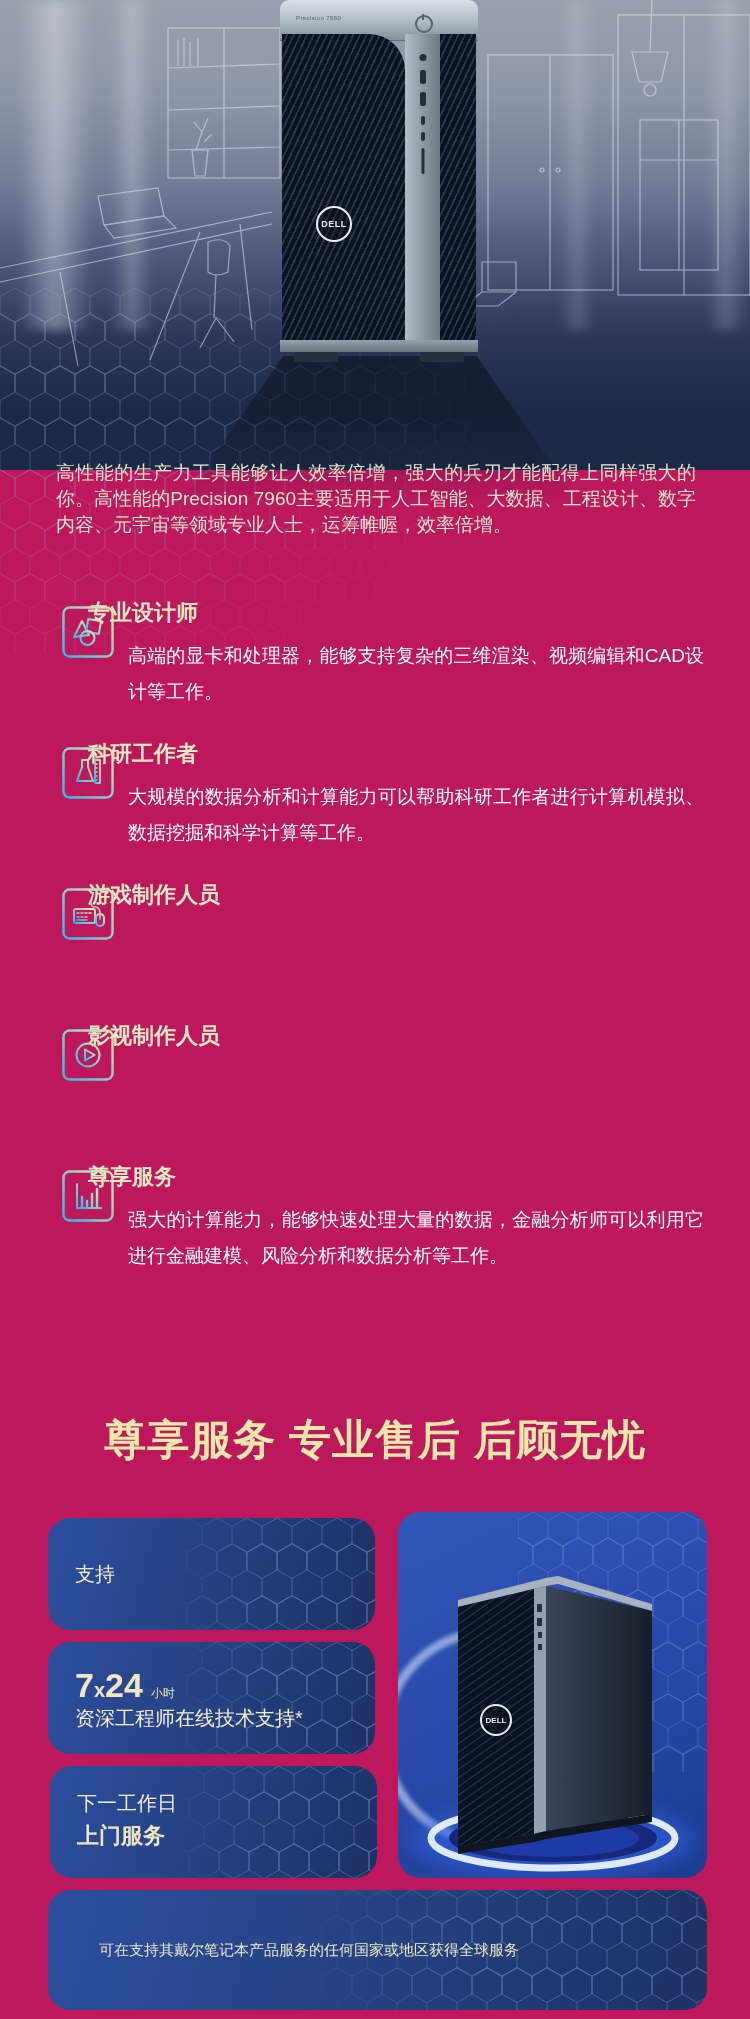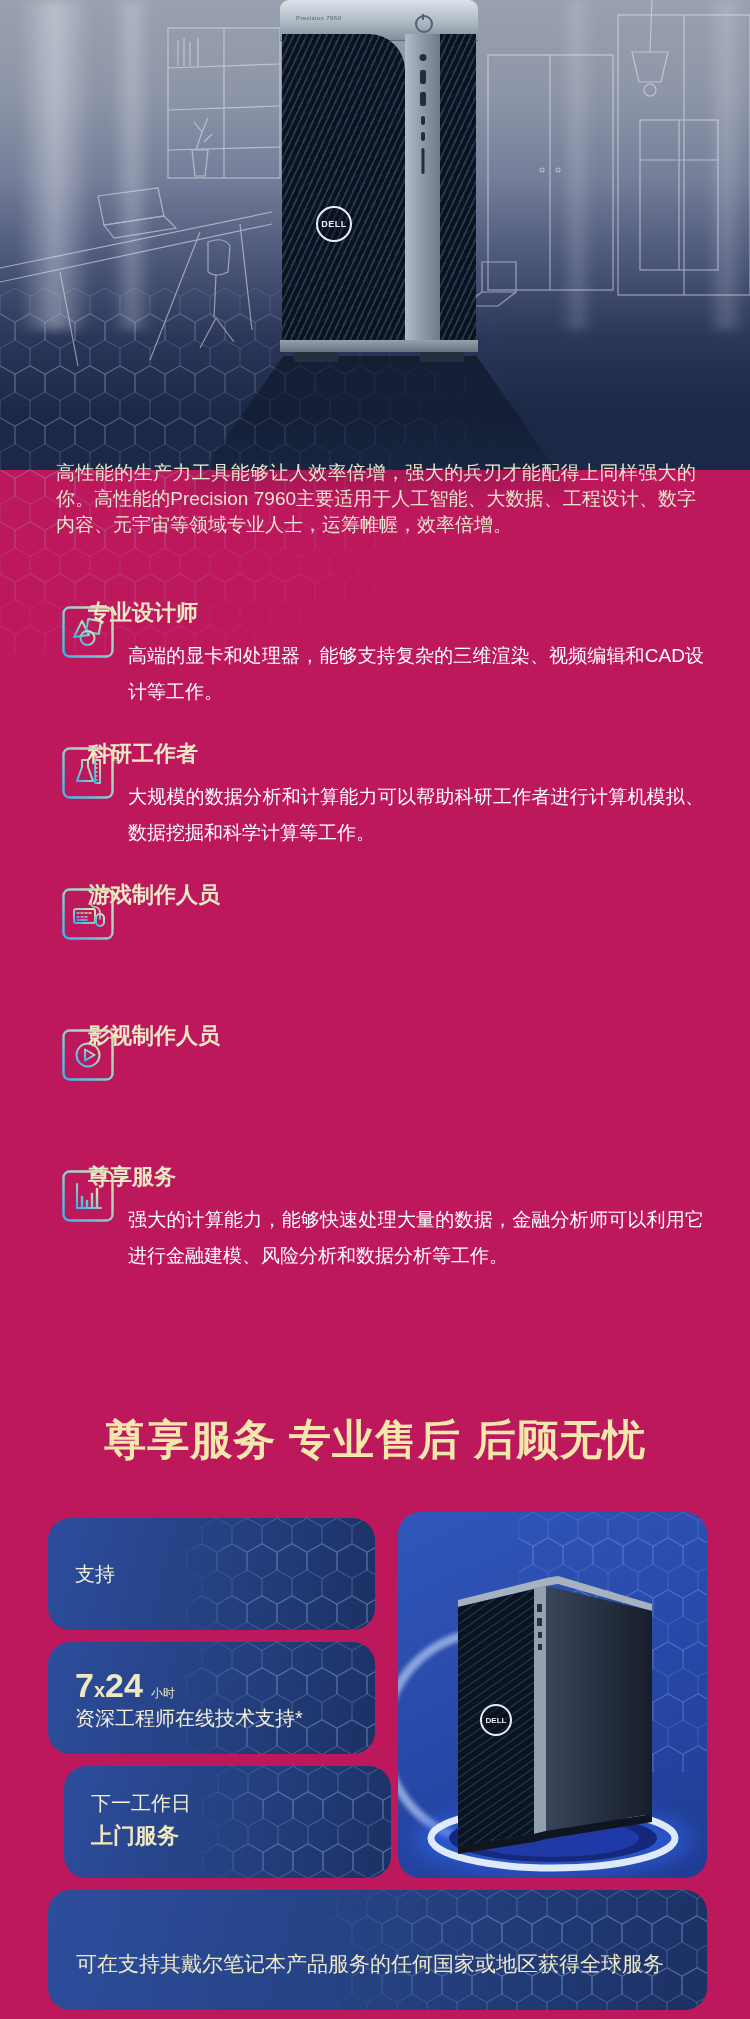--- a/index.html
+++ b/index.html
@@ -65,36 +65,36 @@
   .f-body{margin-left:66px;margin-top:12px;width:576px;font-size:19px;line-height:36px;
     color:#ffffff;text-align:justify;}
 
   
   .svc-headline{position:absolute;left:0;top:1412px;width:750px;margin:0;text-align:center;
     font-size:42px;font-weight:bold;color:#f3e8ac;letter-spacing:1px;}
   .card{position:absolute;border-radius:22px;overflow:hidden;
     background:linear-gradient(105deg,#2d4d9d 0%,#24407f 55%,#1c3164 100%);}
   .card1{left:48px;top:1518px;width:327px;height:112px;}
   .card2{left:48px;top:1642px;width:327px;height:112px;}
-  .card3{left:64px;top:1766px;width:327px;height:112px;}
+  .card3{left:50px;top:1766px;width:327px;height:112px;}
   .card-showcase{left:398px;top:1512px;width:309px;height:366px;
     background:linear-gradient(155deg,#3157bb 0%,#2747a6 55%,#203c92 100%);}
   .card-global{left:48px;top:1890px;width:659px;height:120px;}
   .hex-overlay{position:absolute;right:0;top:0;height:100%;
     -webkit-mask-image:linear-gradient(90deg,transparent,#000 45%);
     mask-image:linear-gradient(90deg,transparent,#000 45%);}
   .card-inner{position:absolute;left:27px;top:50%;transform:translateY(-50%);}
   .c-line1{font-size:20px;color:#f3efda;line-height:27px;}
   .c-big{font-size:34px;font-weight:bold;color:#f0e8c0;line-height:40px;}
   .c-x{font-size:20px;font-weight:bold;color:#f0e8c0;}
   .c-med{font-size:22px;color:#f0e8c0;margin-left:2px;}
   .c-small{font-size:12px;color:#f0e8c0;margin-left:8px;}
   .c-big2{font-size:22px;font-weight:bold;color:#f0e8c0;line-height:38px;}
-  .global-text{position:absolute;left:28px;top:50%;transform:translateY(-50%);
-    font-size:21px;color:#ece8cc;margin-top:14px;}
+  .global-text{position:absolute;left:51px;top:50%;transform:translateY(-50%);
+    font-size:15px;color:#ece8cc;}
   .showcase-svg{position:absolute;left:0;top:0;}
 </style>
 </head>
 <body>
 
 <div class="page">
 
   <div class="hero-bg">
     <div class="streak s1"></div>
     <div class="streak s2"></div>

